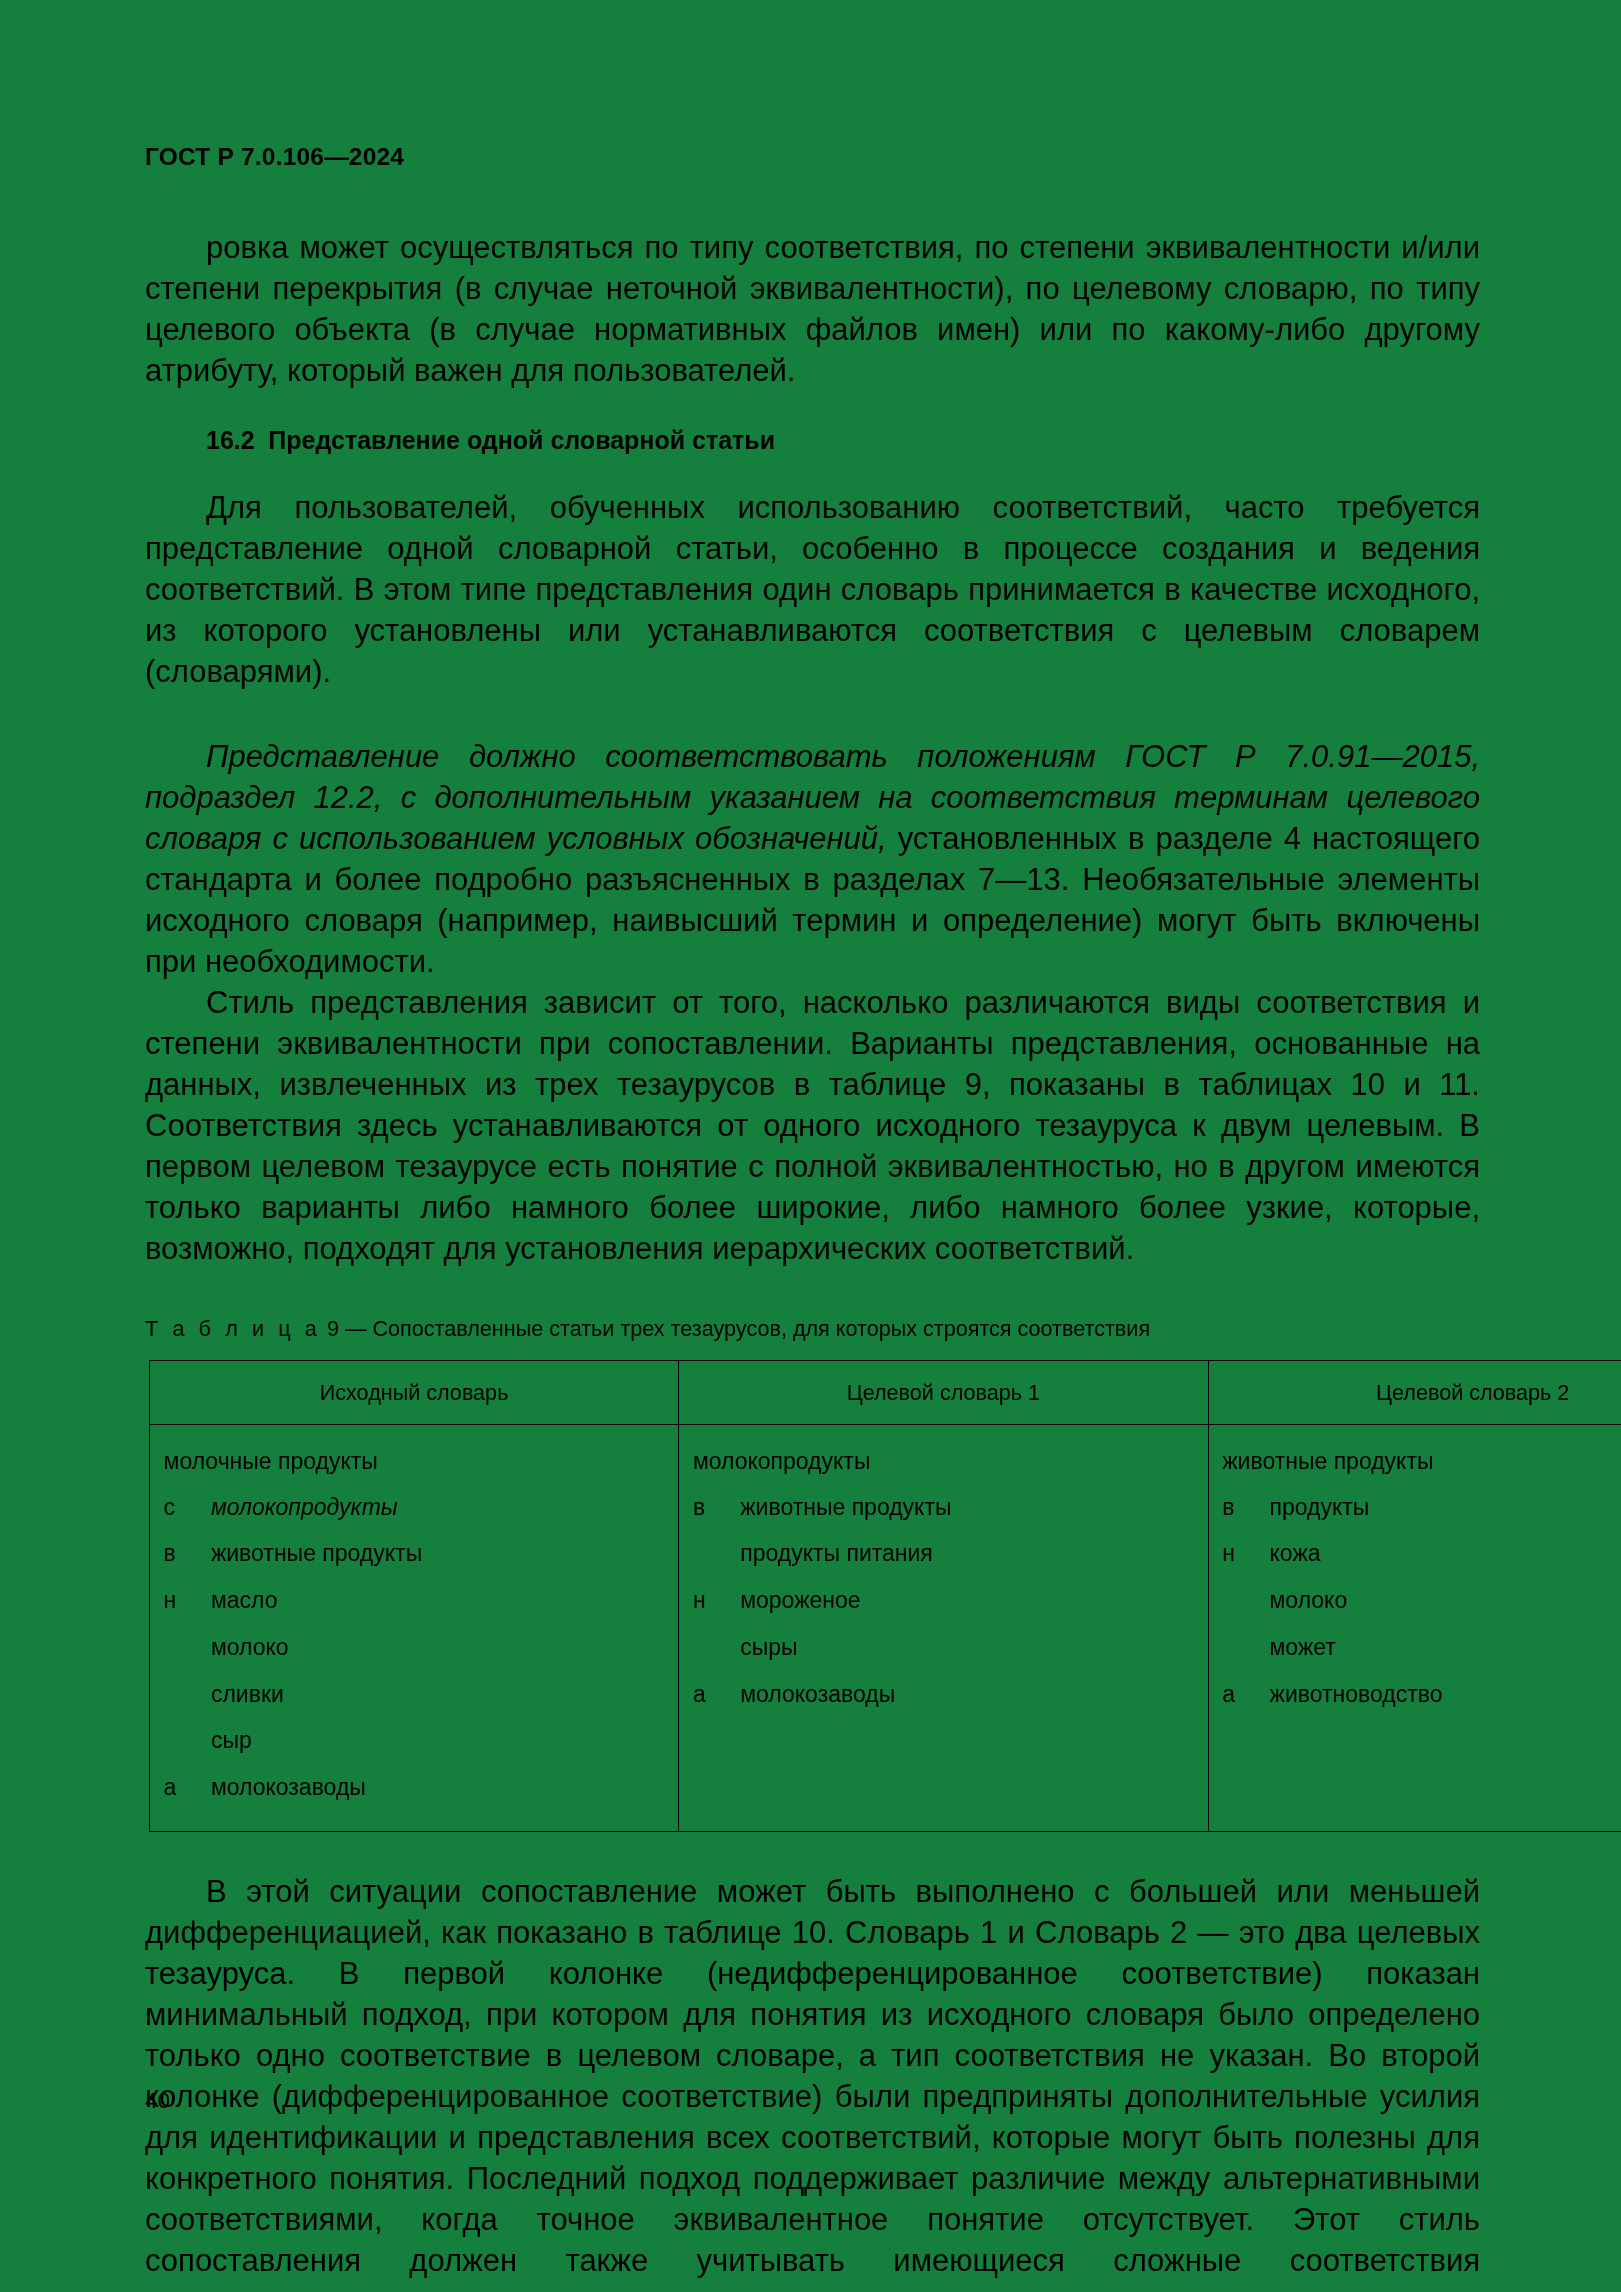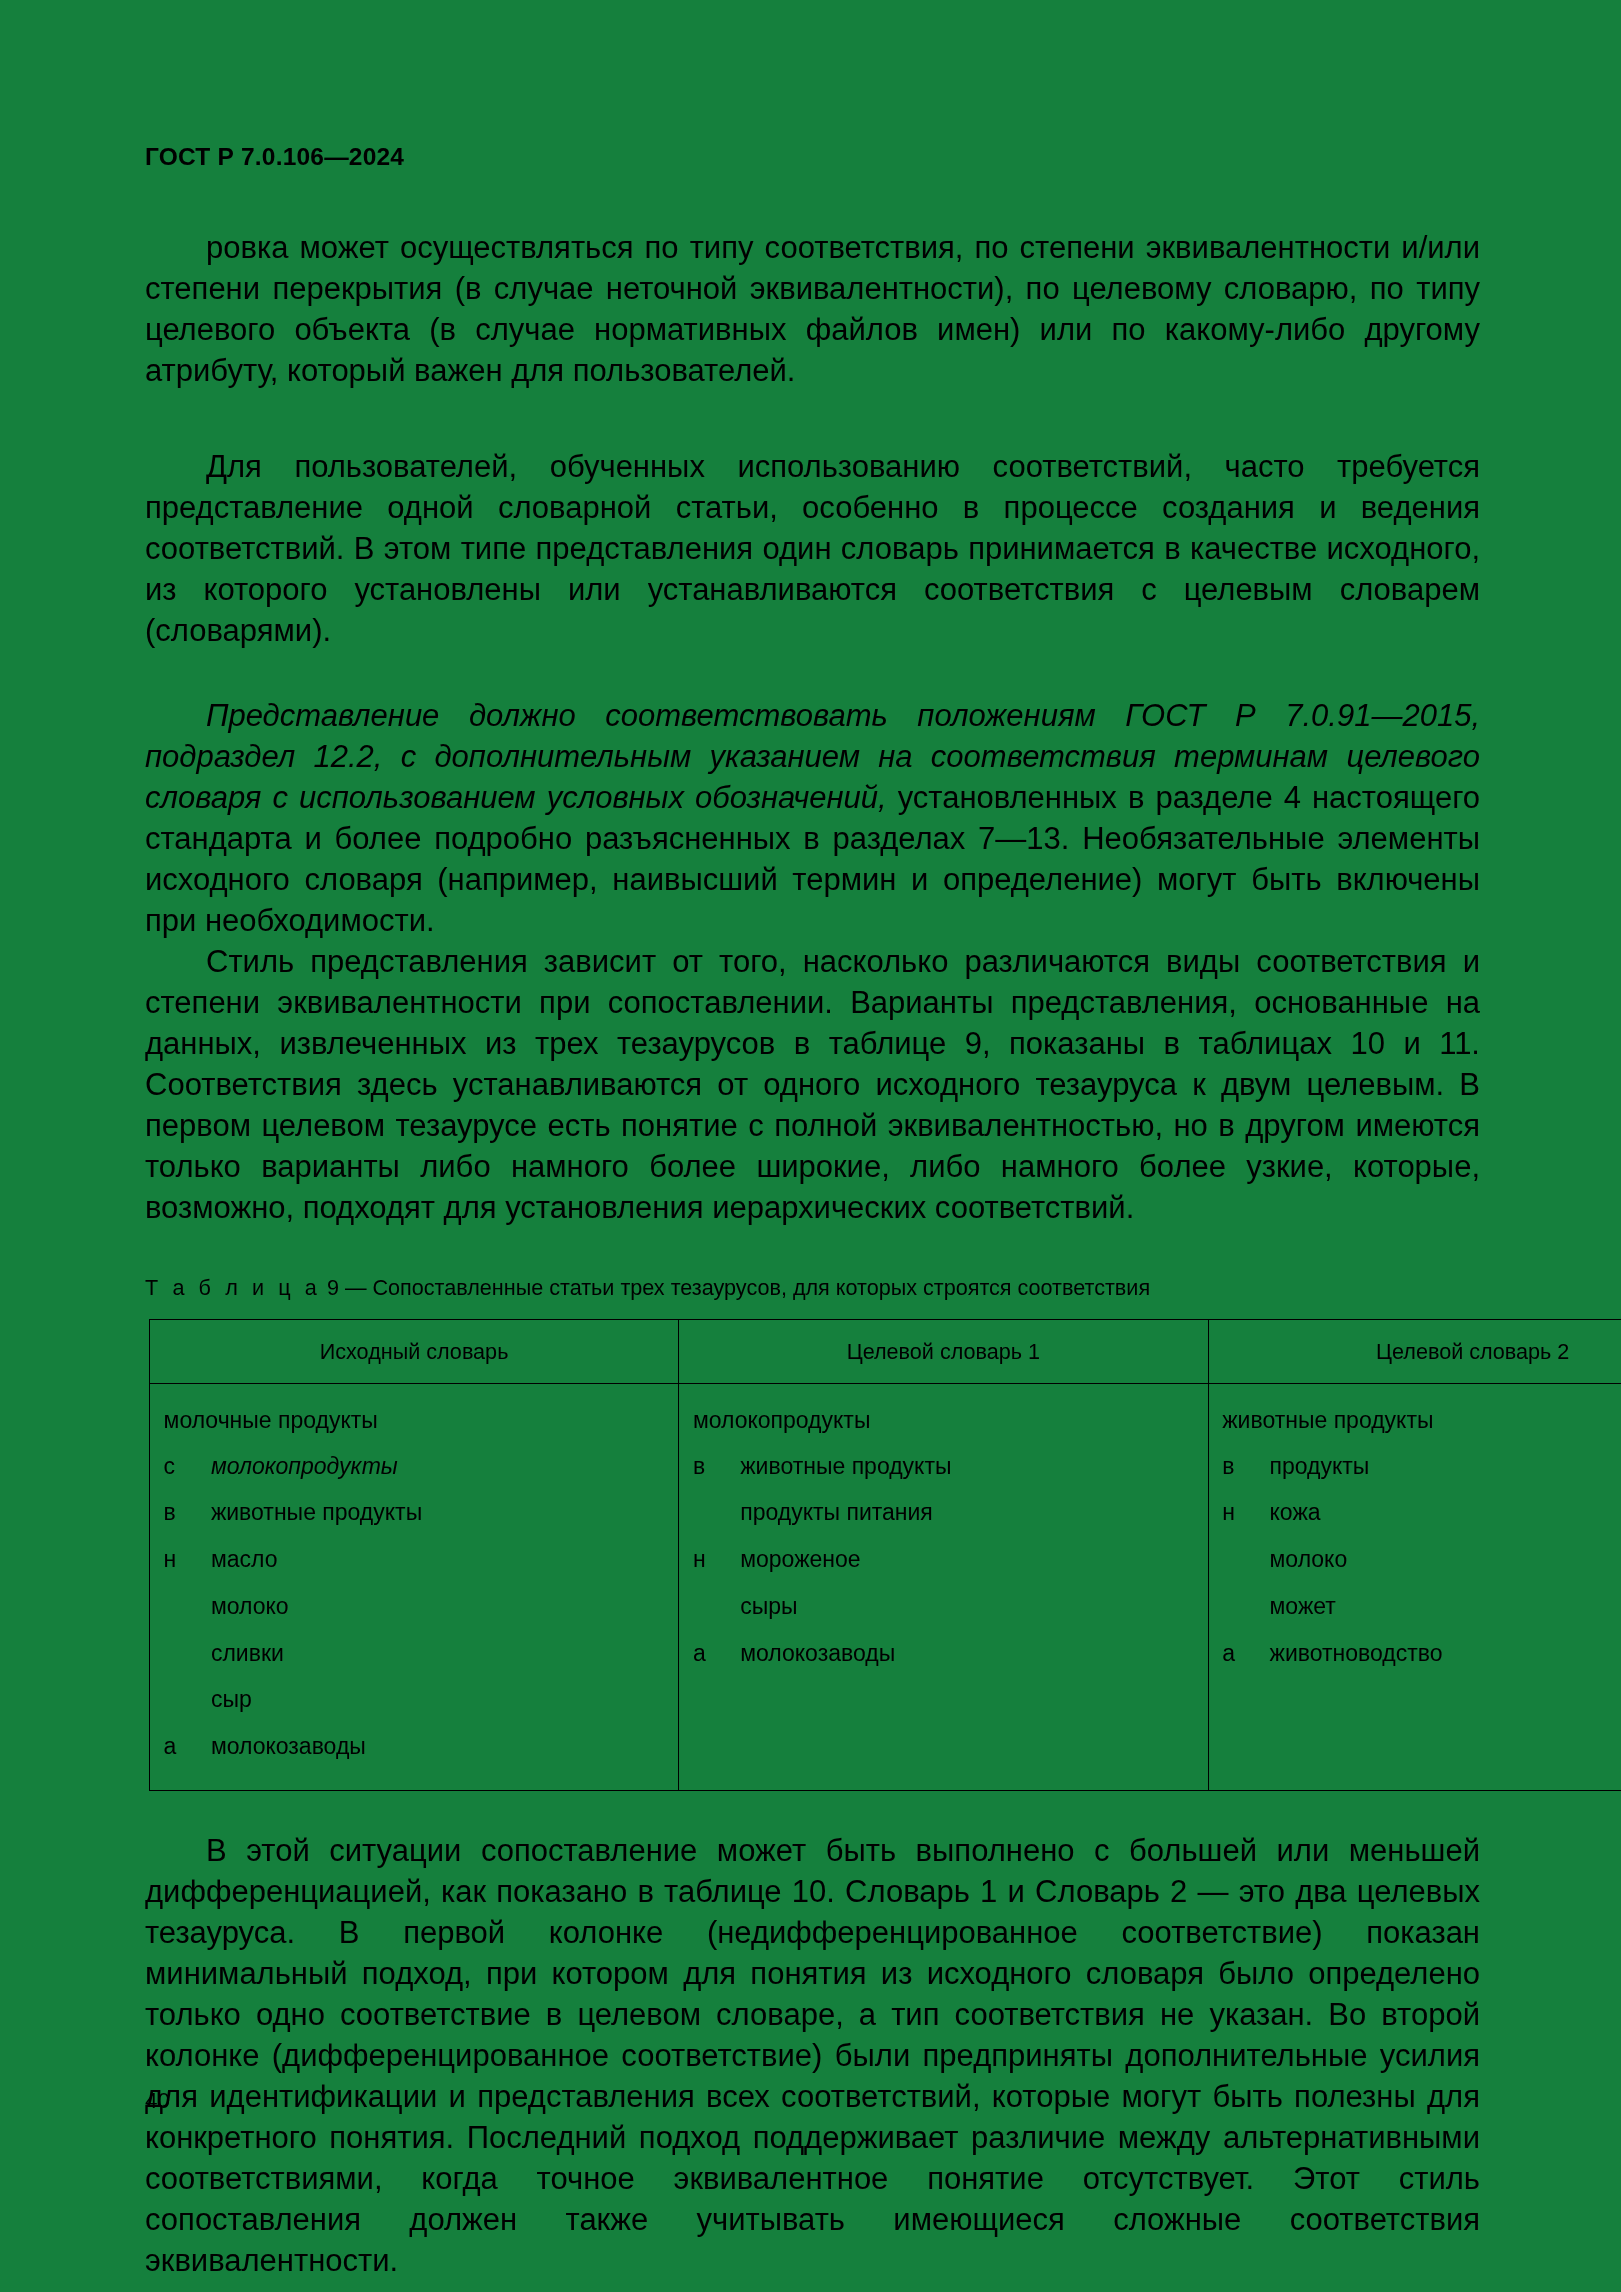--- a/index.html
+++ b/index.html
@@ -147,20 +147,23 @@
   <div class="running-head">ГОСТ Р 7.0.106—2024</div>
 
   <div class="body-block">
 
     <p class="para">ровка может осуществляться по типу соответствия, по степени эквивалентности и/или степени перекрытия (в случае неточной эквивалентности), по целевому словарю, по типу целевого объекта (в случае нормативных файлов имен) или по какому-либо другому атрибуту, который важен для пользователей.</p>
 
 
 
     <div class="gap-head-before"></div>
 
+    <h3 class="section-heading">
+      <span class="num">16.2</span><span>Представление одной словарной статьи</span>
+    </h3>
 
     <div class="gap-head-after"></div>
 
     <p class="para">Для пользователей, обученных использованию соответствий, часто требуется представление одной словарной статьи, особенно в процессе создания и ведения соответствий. В этом типе представления один словарь принимается в качестве исходного, из которого установлены или устанавливаются соответствия с целевым словарем (словарями).</p>
 
     <p class="para italic"><span>Представление должно соответствовать положениям ГОСТ Р 7.0.91—2015, подраздел 12.2, с дополнительным указанием на соответствия терминам целевого словаря с использованием условных обозначений,</span><span class="roman"> установленных в разделе 4 настоящего стандарта и более подробно разъясненных в разделах 7—13. Необязательные элементы исходного словаря (например, наивысший термин и определение) могут быть включены при необходимости.</span></p>
 
     <p class="para">Стиль представления зависит от того, насколько различаются виды соответствия и степени эквивалентности при сопоставлении. Варианты представления, основанные на данных, извлеченных из трех тезаурусов в таблице 9, показаны в таблицах 10 и 11. Соответствия здесь устанавливаются от одного исходного тезауруса к двум целевым. В первом целевом тезаурусе есть понятие с полной эквивалентностью, но в другом имеются только варианты либо намного более широкие, либо намного более узкие, которые, возможно, подходят для установления иерархических соответствий.</p>
 
     <p class="table-caption"><span class="tword">Т а б л и ц а</span> <span>9</span> <span>—</span> <span>Сопоставленные статьи трех тезаурусов, для которых строятся соответствия</span></p>

